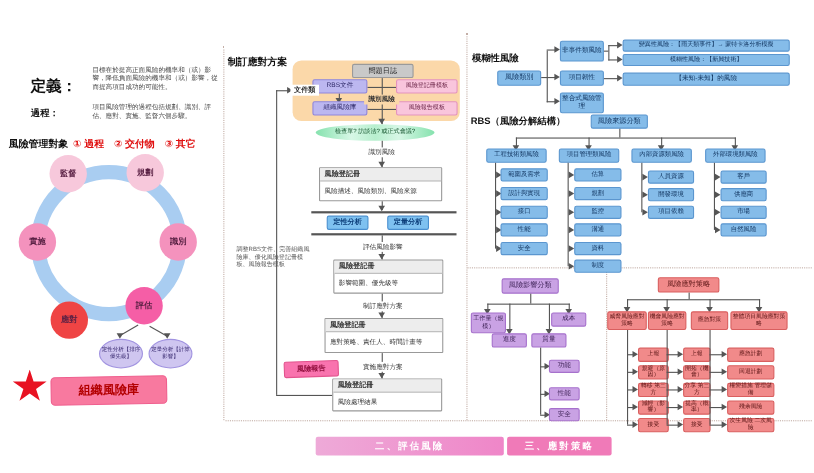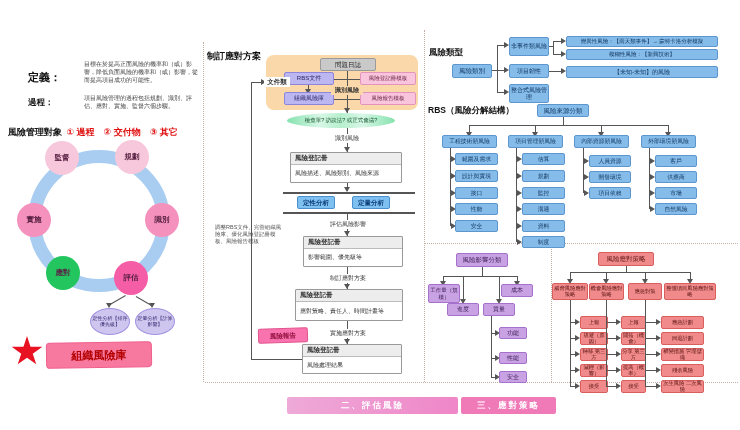--- a/index.html
+++ b/index.html
@@ -29,35 +29,35 @@
   .bar{display:flex;align-items:center;justify-content:center;color:#fff;font-weight:bold;
        font-size:8.5px;letter-spacing:2px;border-radius:2px}
   .lbl{font-weight:bold;color:#111}
 </style>
 </head>
 <body>
 
 <div id="wrap">
 
 
-  <div class="c lbl" style="left:28px;top:70px;font-size:11px">定義：</div>
+  <div class="c lbl" style="left:28px;top:70px;font-size:14px">定義：</div>
   <div class="c" style="left:84px;top:60px;width:114px;font-size:6px;color:#444;line-height:1.35">目標在於提高正面風險的機率和（或）影響，降低負面風險的機率和（或）影響，從而提高項目成功的可能性。</div>
   <div class="c lbl" style="left:28px;top:97px;font-size:8.5px">過程：</div>
   <div class="c" style="left:84px;top:94px;width:114px;font-size:6px;color:#444;line-height:1.35">項目風險管理的過程包括規劃、識別、評估、應對、實施、監督六個步驟。</div>
   <div class="c" style="left:8px;top:121px;width:198px;white-space:nowrap">
     <span style="font-size:9px;font-weight:bold;color:#111">風險管理對象</span>
     <span style="font-size:9px;font-weight:bold;color:#e01010">① 過程　② 交付物　③ 其它</span>
   </div>
 
   <div class="c" style="left:28px;top:150px;width:142px;height:142px;border:13px solid #a9cdf1;border-radius:50%"></div>
   <div class="c node" style="left:45px;top:141px;width:34px;height:34px;background:#f7c8db">監督</div>
   <div class="c node" style="left:115px;top:140px;width:34px;height:34px;background:#f7c8db">規劃</div>
   <div class="c node" style="left:17px;top:203px;width:34px;height:34px;background:#f492bd">實施</div>
   <div class="c node" style="left:145px;top:203px;width:34px;height:34px;background:#f492bd">識別</div>
-  <div class="c node" style="left:46px;top:256px;width:34px;height:34px;background:#22c55e">應對</div>
+  <div class="c node" style="left:46px;top:274px;width:34px;height:34px;background:#ef4444">應對</div>
   <div class="c node" style="left:114px;top:261px;width:34px;height:34px;background:#f55ea6">評估</div>
 
   <div class="c ln" style="left:110px;top:304px;width:18px;height:1px;transform-origin:left center;transform:rotate(-30deg)"></div>
   <div class="c ln" style="left:136px;top:296px;width:18px;height:1px;transform-origin:left center;transform:rotate(30deg)"></div>
   <div class="c tri-d" style="left:106px;top:303px"></div>
   <div class="c tri-d" style="left:149px;top:303px"></div>
   <div class="c bx" style="left:90px;top:308px;width:40px;height:27px;border-radius:50%;background:#cfc6f0;border-color:#a193e0;color:#33246b;font-size:5px">定性分析【排序優先級】</div>
   <div class="c bx" style="left:135px;top:308px;width:40px;height:27px;border-radius:50%;background:#cfc6f0;border-color:#a193e0;color:#33246b;font-size:5px">定量分析【計算影響】</div>
 
   <div class="c" style="left:11px;top:336px;width:32px;height:31px;background:#e81222;
@@ -134,21 +134,21 @@
   <div class="c bx" style="left:258px;top:328px;width:50px;height:15px;background:#f973ae;border-color:#e2548e;
        color:#93103f;font-size:6.5px;font-weight:bold;transform:rotate(-2deg)">風險報告</div>
 
   <div class="c reg" style="left:302px;top:344px;width:100px;height:30px">
     <div class="reg-h">風險登記冊</div>
     <div class="reg-c">風險處理結果</div>
   </div>
 
   <div class="c" style="left:215px;top:224px;width:68px;font-size:5.5px;color:#555;line-height:1.3">調整RBS文件、完善組織風險庫、優化風險登記冊模板、風險報告模板</div>
 
-  <div class="c lbl" style="left:429px;top:47px;font-size:8.5px">風險類型</div>
+  <div class="c lbl" style="left:429px;top:47px;font-size:8.5px">模糊性風險</div>
   <div class="c bx blue" style="left:452px;top:64px;width:40px;height:14px;font-size:6.5px">風險類別</div>
   <div class="c ln" style="left:492px;top:70px;width:6px;height:1px"></div>
   <div class="c ln" style="left:497px;top:46px;width:1px;height:47px"></div>
   <div class="c ln" style="left:497px;top:45px;width:8px;height:1px"></div>
   <div class="c ln" style="left:497px;top:70px;width:8px;height:1px"></div>
   <div class="c ln" style="left:497px;top:92px;width:8px;height:1px"></div>
   <div class="c tri-r" style="left:504px;top:42px"></div>
   <div class="c tri-r" style="left:504px;top:67px"></div>
   <div class="c tri-r" style="left:504px;top:89px"></div>
   <div class="c bx blue" style="left:509px;top:37px;width:40px;height:19px;font-size:6px">非事件類風險</div>

